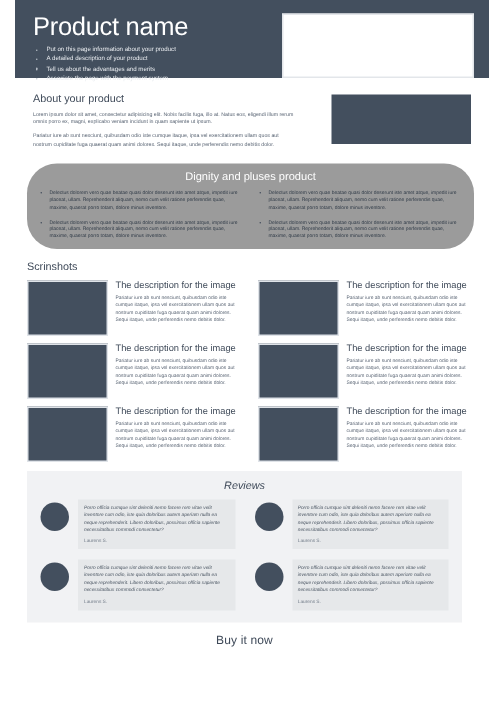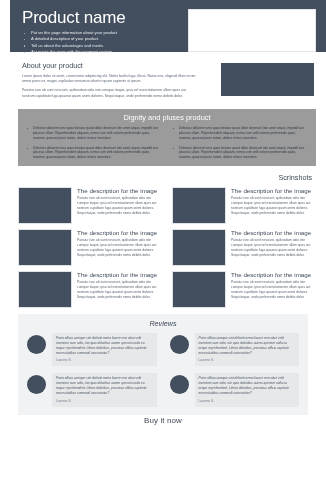--- a/index.html
+++ b/index.html
@@ -54,41 +54,42 @@
     text-align:left;
   }
   .para:last-child{margin-bottom:0;}
   .about-img{width:93px;height:33px;background:#434f5e;flex:none;margin-top:2px;}
 
   
   .dignity{
     background:#9b9b9b;
     margin:2px 10px 0 18px;
     padding:4px 8px 6px 8px;
+    border-radius:20px;
   }
   .band-title{
     text-align:center;color:#ffffff;font-size:7.4px;font-weight:400;
     margin:0 0 4px 0;line-height:9px;
   }
   .dig-cols{display:flex;gap:10px;}
   .dig-col{flex:1;min-width:0;}
   .dig-item{
     position:relative;padding-left:7px;margin-bottom:5px;
     font-size:3.3px;line-height:4.9px;color:#2f3a47;
   }
   .dig-item:last-child{margin-bottom:0;}
   .dig-item::before{
     content:"";position:absolute;left:1px;top:2px;
     width:1.2px;height:1.2px;background:#3f4a59;border-radius:50%;
   }
 
   
   .shots{padding:7px 14px 4px 18px;}
   .shots-title{
-    text-align:right;font-size:7.2px;font-weight:400;color:#3f4a59;
+    text-align:left;font-size:7.2px;font-weight:400;color:#3f4a59;
     margin:0 0 5px 0;line-height:9px;
   }
   .shots-grid{
     display:grid;grid-template-columns:1fr 1fr;
     column-gap:14px;row-gap:5px;
   }
   .shot{display:flex;gap:5px;align-items:flex-start;}
   .shot-thumb{
     width:54px;height:37px;background:#434f5e;flex:none;
     border:1px solid #dfe3e8;box-sizing:border-box;
@@ -121,21 +122,21 @@
   }
   .rev-text{
     font-size:3.2px;line-height:4.8px;color:#4b5663;font-style:italic;margin:0;
   }
   .rev-author{
     font-size:3.2px;line-height:5px;color:#707a87;margin:3px 0 0 0;
   }
 
   
   .buy-wrap{
-    display:flex;align-items:flex-start;justify-content:center;
+    display:flex;align-items:center;justify-content:center;
     height:24px;
   }
   .buy{
     font-size:8px;color:#3f4a59;font-weight:400;letter-spacing:.1px;
     background:none;border:none;cursor:pointer;font-family:inherit;
   }
 </style>
 </head>
 <body>
 

